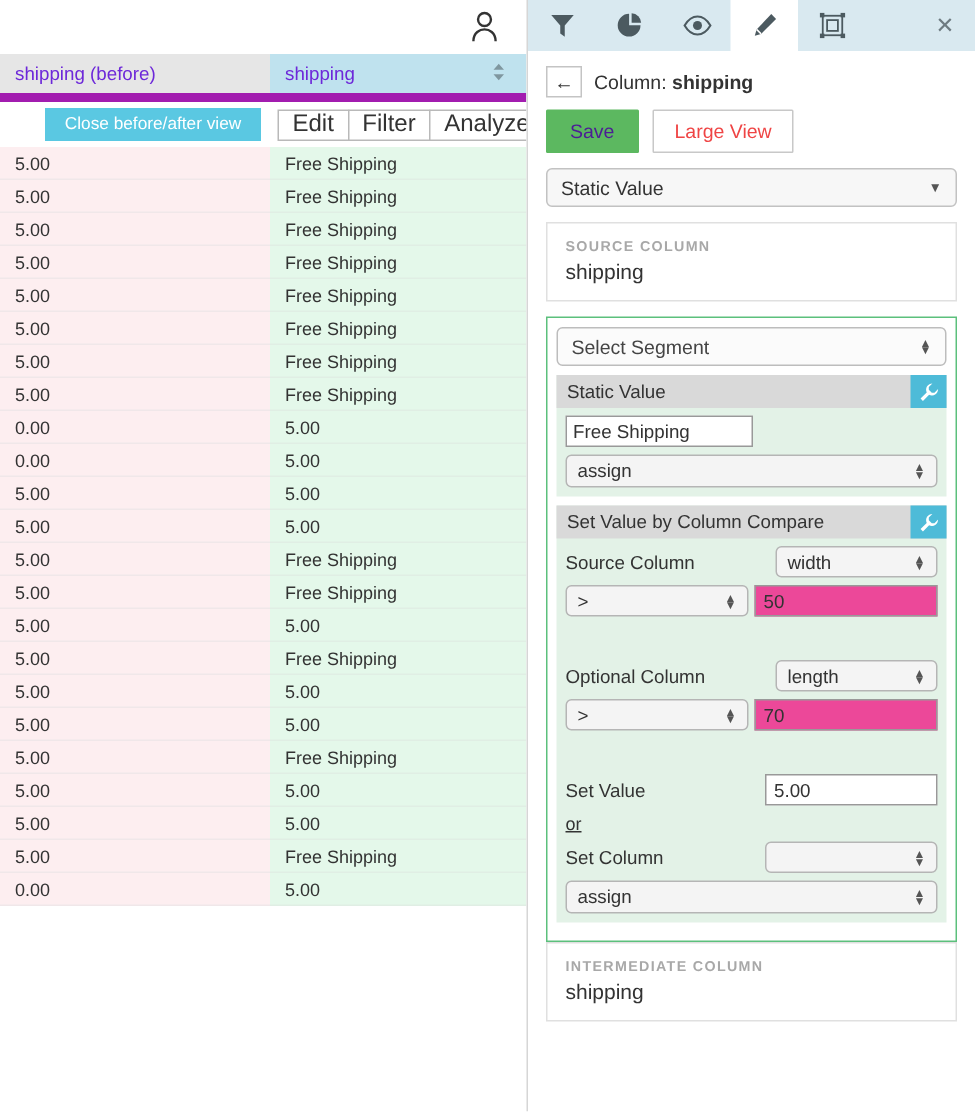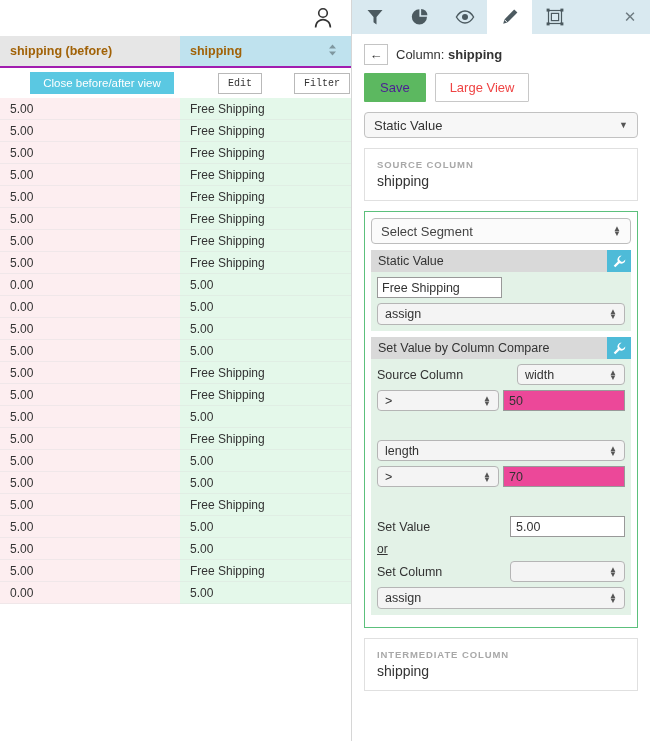--- a/index.html
+++ b/index.html
@@ -23,47 +23,46 @@
   .grid-topbar {
     height: 36px; width: 351px;
     background: #ffffff;
     display: flex; align-items: center; justify-content: flex-end;
     padding-right: 18px;
   }
   .user-icon { width: 20px; height: 22px; display: block; }
 
   .grid-header-row { display: flex; height: 32px; }
   .gh {
-    font-size: 12.5px; font-weight: bold; color: #a16207;
+    font-size: 12.5px; font-weight: normal; color: #6d28d9;
     display: flex; align-items: center;
     padding: 0 10px;
-    border-bottom: 2px solid #a21caf;
+    border-bottom: 6px solid #a21caf;
   }
   .gh.before { width: 180px; background: #e6e6e6; }
   .gh.after  { width: 171px; background: #bfe2ee; justify-content: space-between; }
   .sort-ico { display: inline-block; width: 9px; height: 12px; opacity: .55; margin-right: 4px;}
 
   .grid-tool-row { display: flex; height: 30px; }
   .tool-cell-left { width: 180px; display: flex; align-items: center; padding: 0 6px; background:#fff;margin-left:24px;}
   .close-ba-btn {
     width: 100%; height: 22px;
     background: #5ac8e2; color: #ffffff;
     font-size: 11.5px; border: none;
     display: flex; align-items: center; justify-content: center;
     cursor: pointer; border-radius: 0;
     font-family: "Liberation Sans", sans-serif;
   }
   .tool-cell-right { width: 171px; display: flex; align-items: center; padding: 0 5px; background:#fff;}
   .mini-btn {
     height: 21px; border: 1px solid #b9b9b9; background: #fff;
-    font-size: 10px; color: #333; padding: 0 9px;
+    font-size: 16px; color: #333; padding: 0 9px;
     display: flex; align-items: center; cursor: pointer;
     margin-right: -1px;
-    font-family: Liberation Mono, monospace;
-    margin-left: 33px;
+    font-family: Liberation Sans, sans-serif;
   }
 
   .grid-body { width: 351px; }
   .grow { display: flex; height: 22px; }
   .cell {
     display: flex; align-items: center;
     font-size: 12px; color: #333;
     padding: 0 10px;
     border-bottom: 1px solid #f0e7e9;
     white-space: nowrap; overflow: hidden;
@@ -136,21 +135,21 @@
     padding: 10px 12px 11px 12px; margin-bottom: 10px;
   }
   .info-label {
     font-size: 9.5px; color: #a8a8a8; letter-spacing: .9px;
     font-weight: bold; margin-bottom: 3px;
   }
   .info-value { font-size: 14px; color: #333; }
 
   .green-frame {
     border: 1px solid #5cc07c; background: #ffffff;
-    padding: 6px; margin-bottom: 10px;
+    padding: 6px; 
   }
   .seg-select {
     width: 100%; height: 26px;
     border: 1px solid #bdbdbd; border-radius: 4px; background: #fbfbfb;
     display: flex; align-items: center; justify-content: space-between;
     padding: 0 9px; font-size: 13px; color: #444; cursor: pointer;
     margin-bottom: 6px;
   }
   .updn { display: inline-flex; flex-direction: column; line-height: 5px; font-size: 8px; color:#555;}
 
@@ -481,20 +480,21 @@
                     <span>▲</span>
                     <span>▼</span>
                   </span>
               </div>
               <div class="op-val">50</div>
             </div>
 
             <div class="spacer-gap"></div>
 
             <div class="frow">
+              <span class="lbl">Optional Column</span>
               <div class="pill-sel">
                 <span>length</span>
                 <span class="updn">
                     <span>▲</span>
                     <span>▼</span>
                   </span>
               </div>
             </div>
 
             <div class="oprow">

